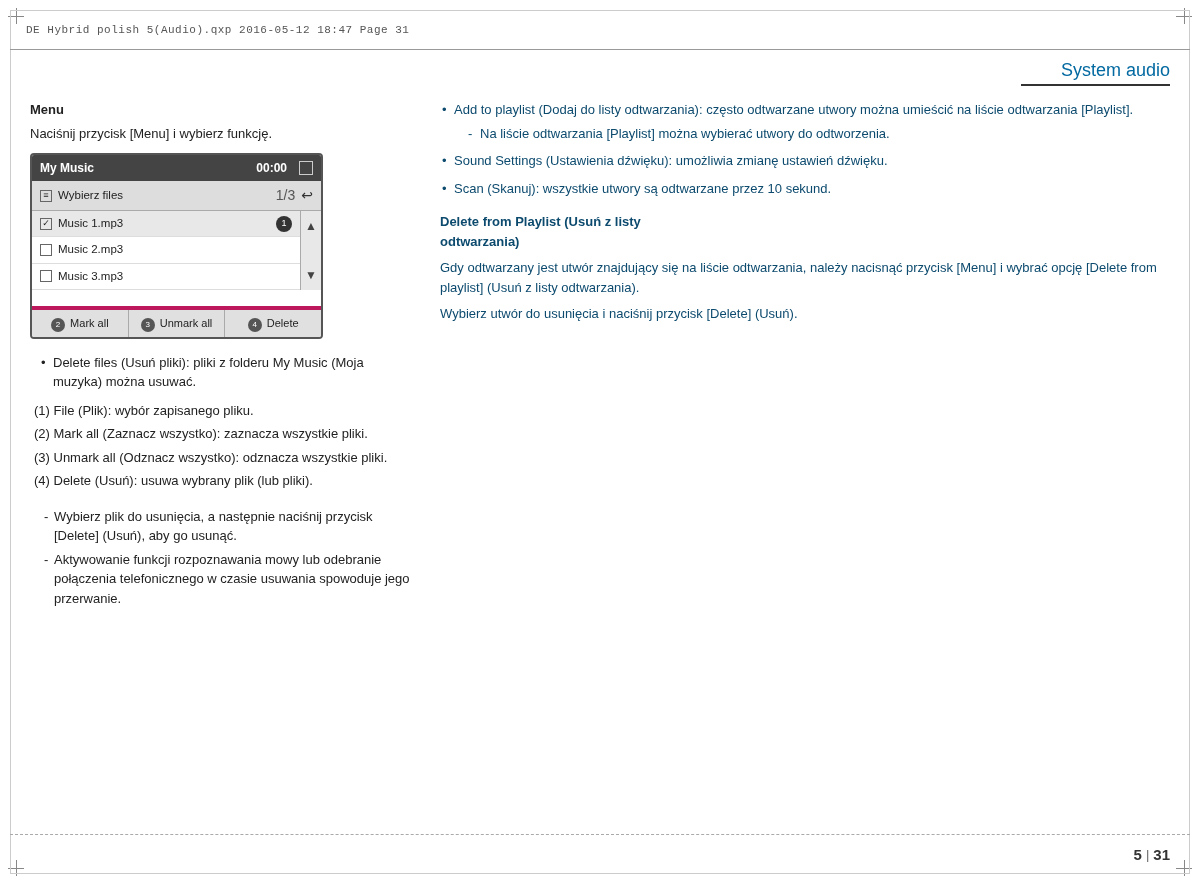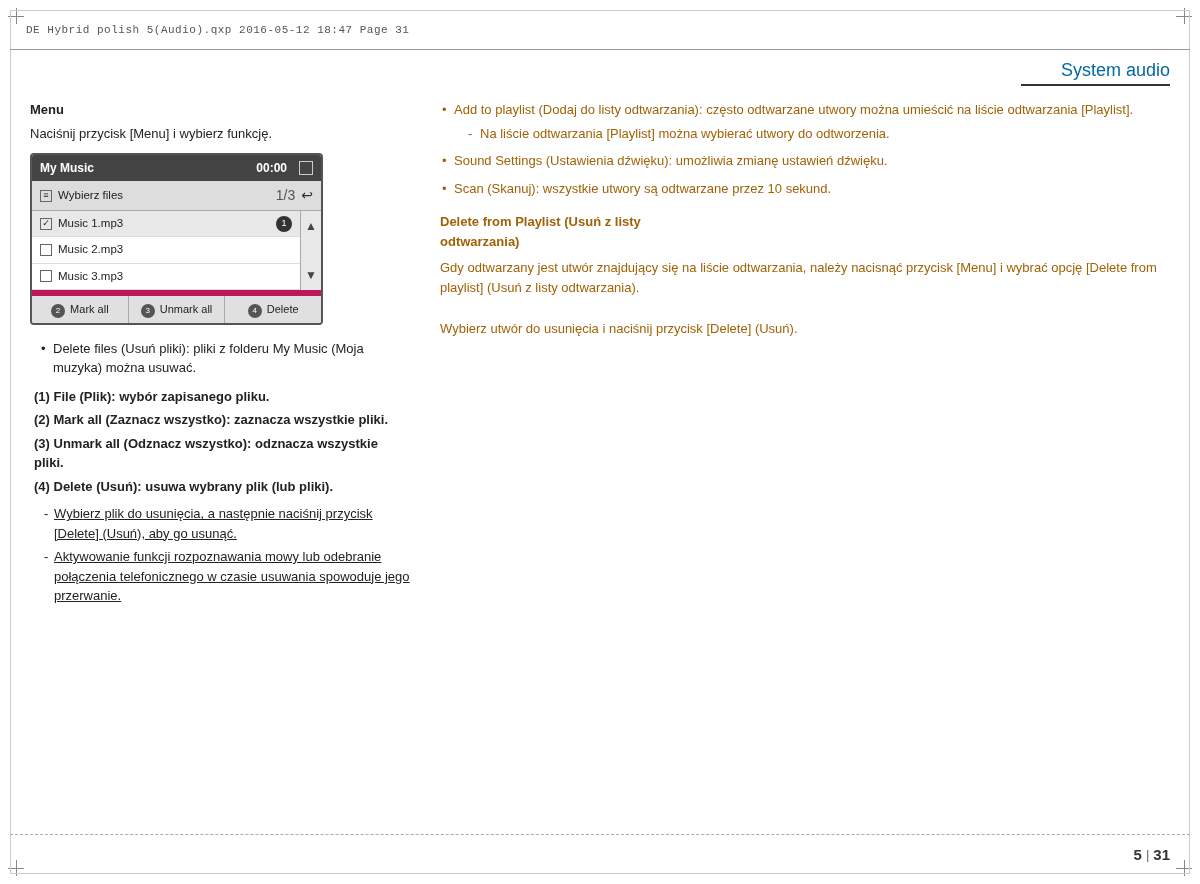--- a/index.html
+++ b/index.html
@@ -76,21 +76,21 @@
       font-size: 13px;
       line-height: 1.5;
       color: #222;
     }
 
     
     .right-col {
       flex: 1;
       font-size: 13px;
       line-height: 1.55;
-      color: #a16207;
+      color: #0c4a6e;
     }
 
     
     .section-heading {
       font-weight: bold;
       font-size: 13px;
       margin-bottom: 4px;
     }
 
     .intro-text {
@@ -205,22 +205,23 @@
       border-radius: 50%;
       display: flex;
       align-items: center;
       justify-content: center;
       font-size: 9px;
       flex-shrink: 0;
     }
 
     .player-bottom-bar {
       display: flex;
-      border-top: 6px solid #be185d;
+      border-top: 4px solid #be185d;
       font-size: 11px;
+      margin-top: 16px;
     }
 
     .player-bottom-btn {
       flex: 1;
       padding: 5px 4px;
       text-align: center;
       border-right: 1px solid #aaa;
       background: #e0e0e0;
       font-size: 11px;
     }
@@ -260,35 +261,33 @@
     .bullet-list li::before {
       content: '•';
       position: absolute;
       left: 2px;
     }
 
     .numbered-list {
       list-style: none;
       padding: 0;
       margin: 0 0 8px 0;
-      font-weight: bold;
     }
 
     .numbered-list li {
       padding-left: 4px;
       margin-bottom: 4px;
       font-size: 13px;
       line-height: 1.5;
     }
 
     .dash-list {
       list-style: none;
       padding: 0;
-      margin: 8px 0 4px 14px;
-      text-decoration: underline;
+      margin: 16px 0 4px 14px;
     }
 
     .dash-list li {
       padding-left: 10px;
       position: relative;
       margin-bottom: 4px;
       font-size: 13px;
       line-height: 1.5;
     }
 
@@ -538,21 +537,21 @@
         <ul class="right-dash-list">
           <li>Na liście odtwarzania [Playlist] można wybierać utwory do odtworzenia.</li>
         </ul>
       </li>
       <li>Sound Settings (Ustawienia dźwięku): umożliwia zmianę ustawień dźwięku.</li>
       <li>Scan (Skanuj): wszystkie utwory są odtwarzane przez 10 sekund.</li>
     </ul>
 
     <div class="right-section-heading">Delete from Playlist (Usuń z listy<br>odtwarzania)</div>
 
-    <p style="font-size:13px; line-height:1.55; margin-bottom:20px;">Gdy odtwarzany jest utwór znajdujący się na liście odtwarzania, należy nacisnąć przycisk [Menu] i wybrać opcję [Delete from playlist] (Usuń z listy odtwarzania).</p>
+    <p style="font-size:13px; line-height:1.55; margin-bottom:5px;">Gdy odtwarzany jest utwór znajdujący się na liście odtwarzania, należy nacisnąć przycisk [Menu] i wybrać opcję [Delete from playlist] (Usuń z listy odtwarzania).</p>
 
     <p style="font-size:13px; line-height:1.55;">Wybierz utwór do usunięcia i naciśnij przycisk [Delete] (Usuń).</p>
 
   </div>
 
 </div>
 
 <div class="footer-area">
   <div class="page-numbers">
     <span class="page-num-main">5</span>

